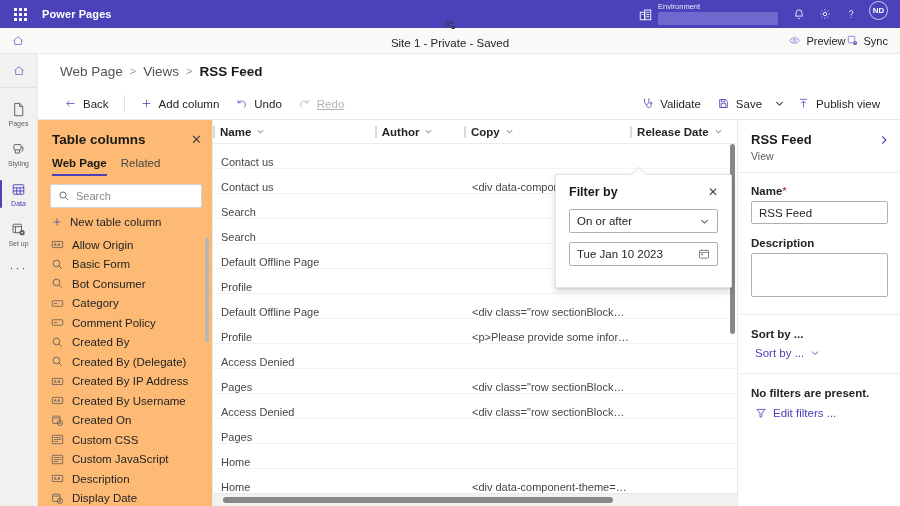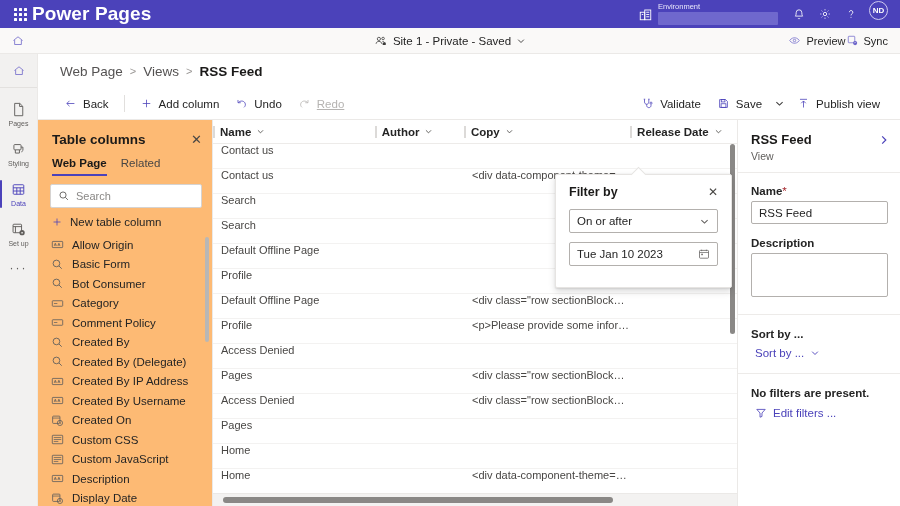--- a/index.html
+++ b/index.html
@@ -14,21 +14,21 @@
   #app { position: relative; width: 900px; height: 506px; }
 
   
   .suitebar {
     height: 28px; background: #4b42ba; display: flex; align-items: center;
     padding: 0 8px; color: #fff;
   }
   .waffle { width: 24px; height: 24px; display: flex; align-items: center; justify-content: center; cursor: pointer; }
   .waffle-grid { display: grid; grid-template-columns: repeat(3, 3px); grid-template-rows: repeat(3, 3px); gap: 2px; }
   .waffle-grid i { display: block; width: 3px; height: 3px; background: #fff; border-radius: 0.5px; }
-  .suite-title { font-size: 19px; font-weight: bold; letter-spacing: .1px; }
+  .suite-title { font-size: 11px; font-weight: bold; margin-left: 10px; letter-spacing: .1px; }
   .suite-right { margin-left: auto; display: flex; align-items: center; gap: 0px; }
   .env-wrap { display: flex; align-items: flex-start; gap: 6px; margin-right: 8px; }
   .env-block { display: flex; flex-direction: column; line-height: 1; }
   .env-label { font-size: 7.5px; color: #e9e7fb; margin-bottom: 2px; }
   .env-redacted { width: 120px; height: 13px; background: #6f68cd; border-radius: 1px; }
   .suite-icon {
     width: 26px; height: 26px; display: flex; align-items: center; justify-content: center;
     color: #fff; cursor: pointer;
   }
   .avatar {
@@ -41,21 +41,21 @@
   .sitebar {
     height: 26px; background: #faf9f8; border-bottom: 1px solid #ebe9e7;
     display: flex; align-items: center; position: relative;
   }
   .home-btn {
     width: 36px; height: 26px; display: flex; align-items: center; justify-content: center;
     cursor: pointer;
   }
   .site-center {
     position: absolute; left: 0; right: 0; display: flex; align-items: center;
-    justify-content: center; gap: 5px; pointer-events: none;
+    justify-content: center; gap: 5px; pointer-events: none; flex-direction: column;
   }
   .site-center > * { pointer-events: auto; }
   .site-text { font-size: 11.5px; color: #242424; }
   .site-right {
     margin-left: auto; display: flex; align-items: center; 
     padding-right: 12px; font-size: 11px; color: #242424;
   }
   .site-right .lnk { display: flex; align-items: center; gap: 5px; cursor: pointer; }
 
   
@@ -154,21 +154,21 @@
   }
   .gh {
     display: flex; align-items: center; gap: 5px; font-size: 11.5px; font-weight: bold;
     color: #242424; height: 24px; cursor: pointer; padding-left: 7px; position: relative;
   }
   .gh::before {
     content: ""; position: absolute; left: 0; top: 6px; bottom: 6px; width: 2px; background: #dcdad8;
   }
   .gridbody { flex: 1; position: relative; overflow: hidden; }
   .grow {
-    height: 25px; display: flex; align-items: flex-start; border-bottom: 1px solid #f3f2f1;
+    height: 25px; display: flex; align-items: flex-end; border-bottom: 1px solid #f3f2f1;
     font-size: 11px; color: #484644; cursor: pointer;
   }
   .gcell { padding-left: 8px; overflow: hidden; white-space: nowrap; text-overflow: ellipsis; }
   .gscroll-v {
     position: absolute; right: 2px; top: 0; width: 5px; height: 190px;
     background: #8a8886; border-radius: 3px;
   }
   .gscroll-h-track {
     height: 13px; background: #f3f2f1; border-top: 1px solid #ebe9e7;
     display: flex; align-items: center; padding: 0 2px;

